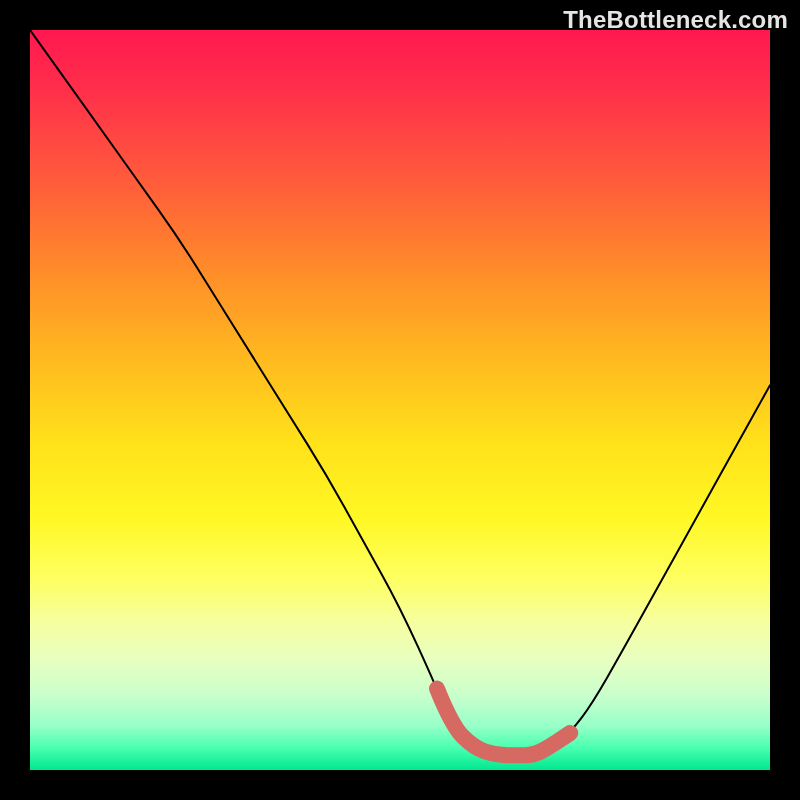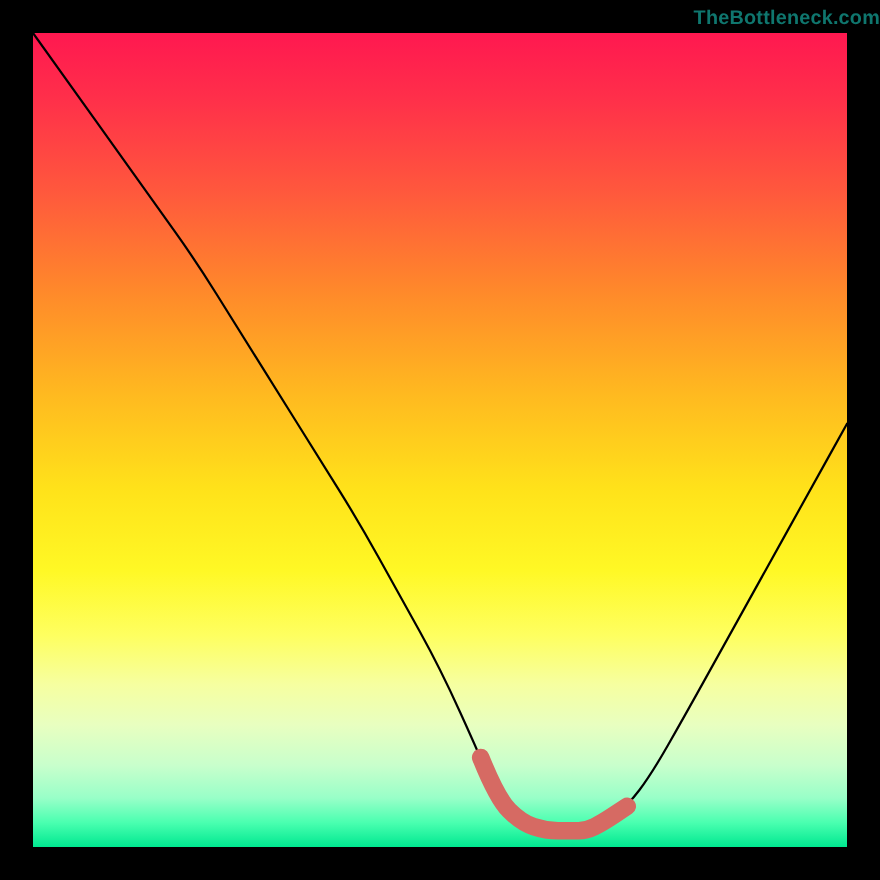--- a/index.html
+++ b/index.html
@@ -29,25 +29,25 @@
       #e8ffc0 85%,
       #c8ffcc 90%,
       #98ffc8 94%,
       #4affb0 97%,
       #00e890 100%
     );
   }
   .watermark {
     position: absolute;
     top: 6px;
-    right: 0;
+    right: 12px;
     font-family: Arial, Helvetica, sans-serif;
-    font-size: 18px;
+    font-size: 24px;
     font-weight: 600;
-    color: #0f766e;
+    color: #e5e5e5;
     letter-spacing: 0.2px;
   }
   svg.curve {
     position: absolute;
     left: 0;
     top: 0;
     width: 740px;
     height: 740px;
   }
   .thin-line {

